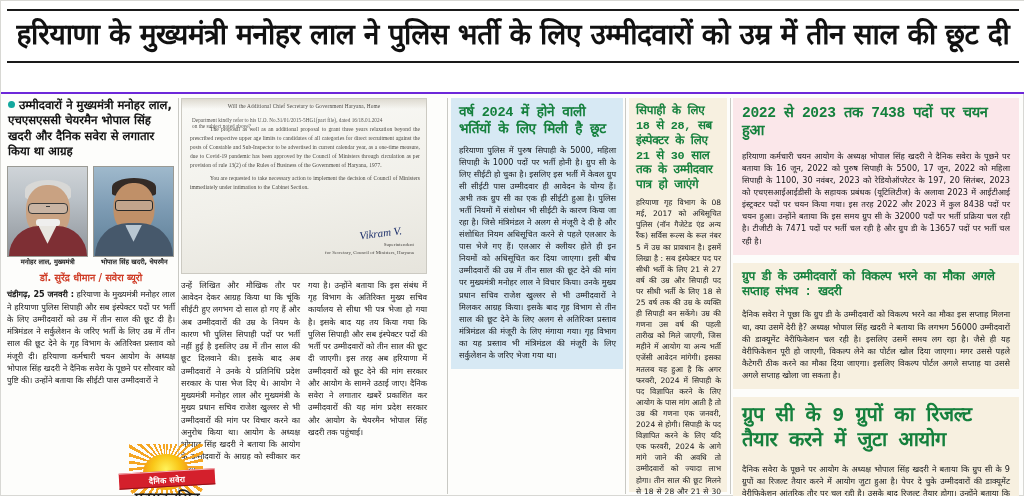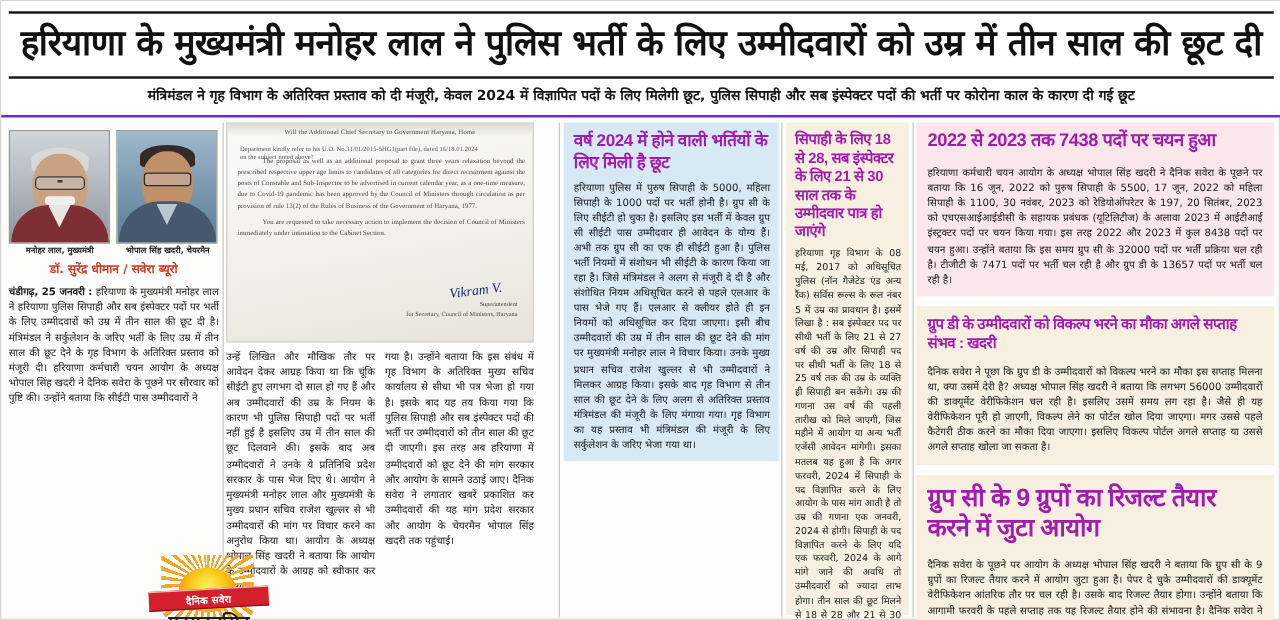--- a/index.html
+++ b/index.html
@@ -254,22 +254,22 @@
     width: 119px;
     font-family: "DejaVu Sans", sans-serif;
     font-size: 8.15px; line-height: 1.5; color: #1b1b1b;
     text-align: justify; text-align-last: left;
     letter-spacing: -0.05px;
   }
 
   
   .col3 { position: absolute; left: 450px; top: 2px; width: 172px; height: 396px; }
   .boxhead {
-    font-family: Liberation Sans, sans-serif;
-    font-weight: 700; color: #a21caf;
+    font-family: Liberation Mono, monospace;
+    font-weight: 700; color: #15803d;
   }
   .blue-box {
     width: 172px; padding: 7px 7px 8px 8px;
     background: #d7e9f4;
   }
   .blue-box .boxhead { font-size: 13.6px; line-height: 1.25; letter-spacing: -0.3px; }
   .blue-text {
     margin-top: 5px;
     font-family: "DejaVu Sans", sans-serif;
     font-size: 8.1px; line-height: 1.49; color: #16181a;
@@ -316,32 +316,34 @@
 </style>
 </head>
 <body>
 
 <div id="page">
 
   <div class="masthead">
     <div class="mh-rule-top"></div>
     <div class="headline">हरियाणा के मुख्यमंत्री मनोहर लाल ने पुलिस भर्ती के लिए उम्मीदवारों को उम्र में तीन साल की छूट दी</div>
     <div class="mh-rule-mid"></div>
-    <div class="subheadline">मंत्रिमंडल ने गृह विभाग के अतिरिक्त प्रस्ताव को दी मंजूरी, केवल 2024 में विज्ञापित पदों के लिए मिलेगी छूट, पुलिस सिपाही और सब इंस्पेक्टर पदों की भर्ती पर कोरोना काल के कारण दी गई छूट</div>
   </div>
 
   <div class="body-area">
 
     <div class="vrule" style="left:177px;"></div>
     <div class="vrule" style="left:446px;"></div>
     <div class="vrule" style="left:624px;"></div>
     <div class="vrule" style="left:729px;"></div>
 
     <div class="col1">
 
+      <div class="kicker">
+        <span class="bullet"></span><span>उम्मीदवारों ने मुख्यमंत्री मनोहर लाल, एचएसएससी चेयरमैन भोपाल सिंह खदरी और दैनिक सवेरा से लगातार किया था आग्रह</span>
+      </div>
 
       <div class="photo-row">
         <div class="photo p1">
           <div class="hair"></div>
           <div class="face"></div>
           <div class="glass"></div>
           <div class="mus"></div>
           <div class="body"></div>
           <div class="collar"></div>
         </div>

